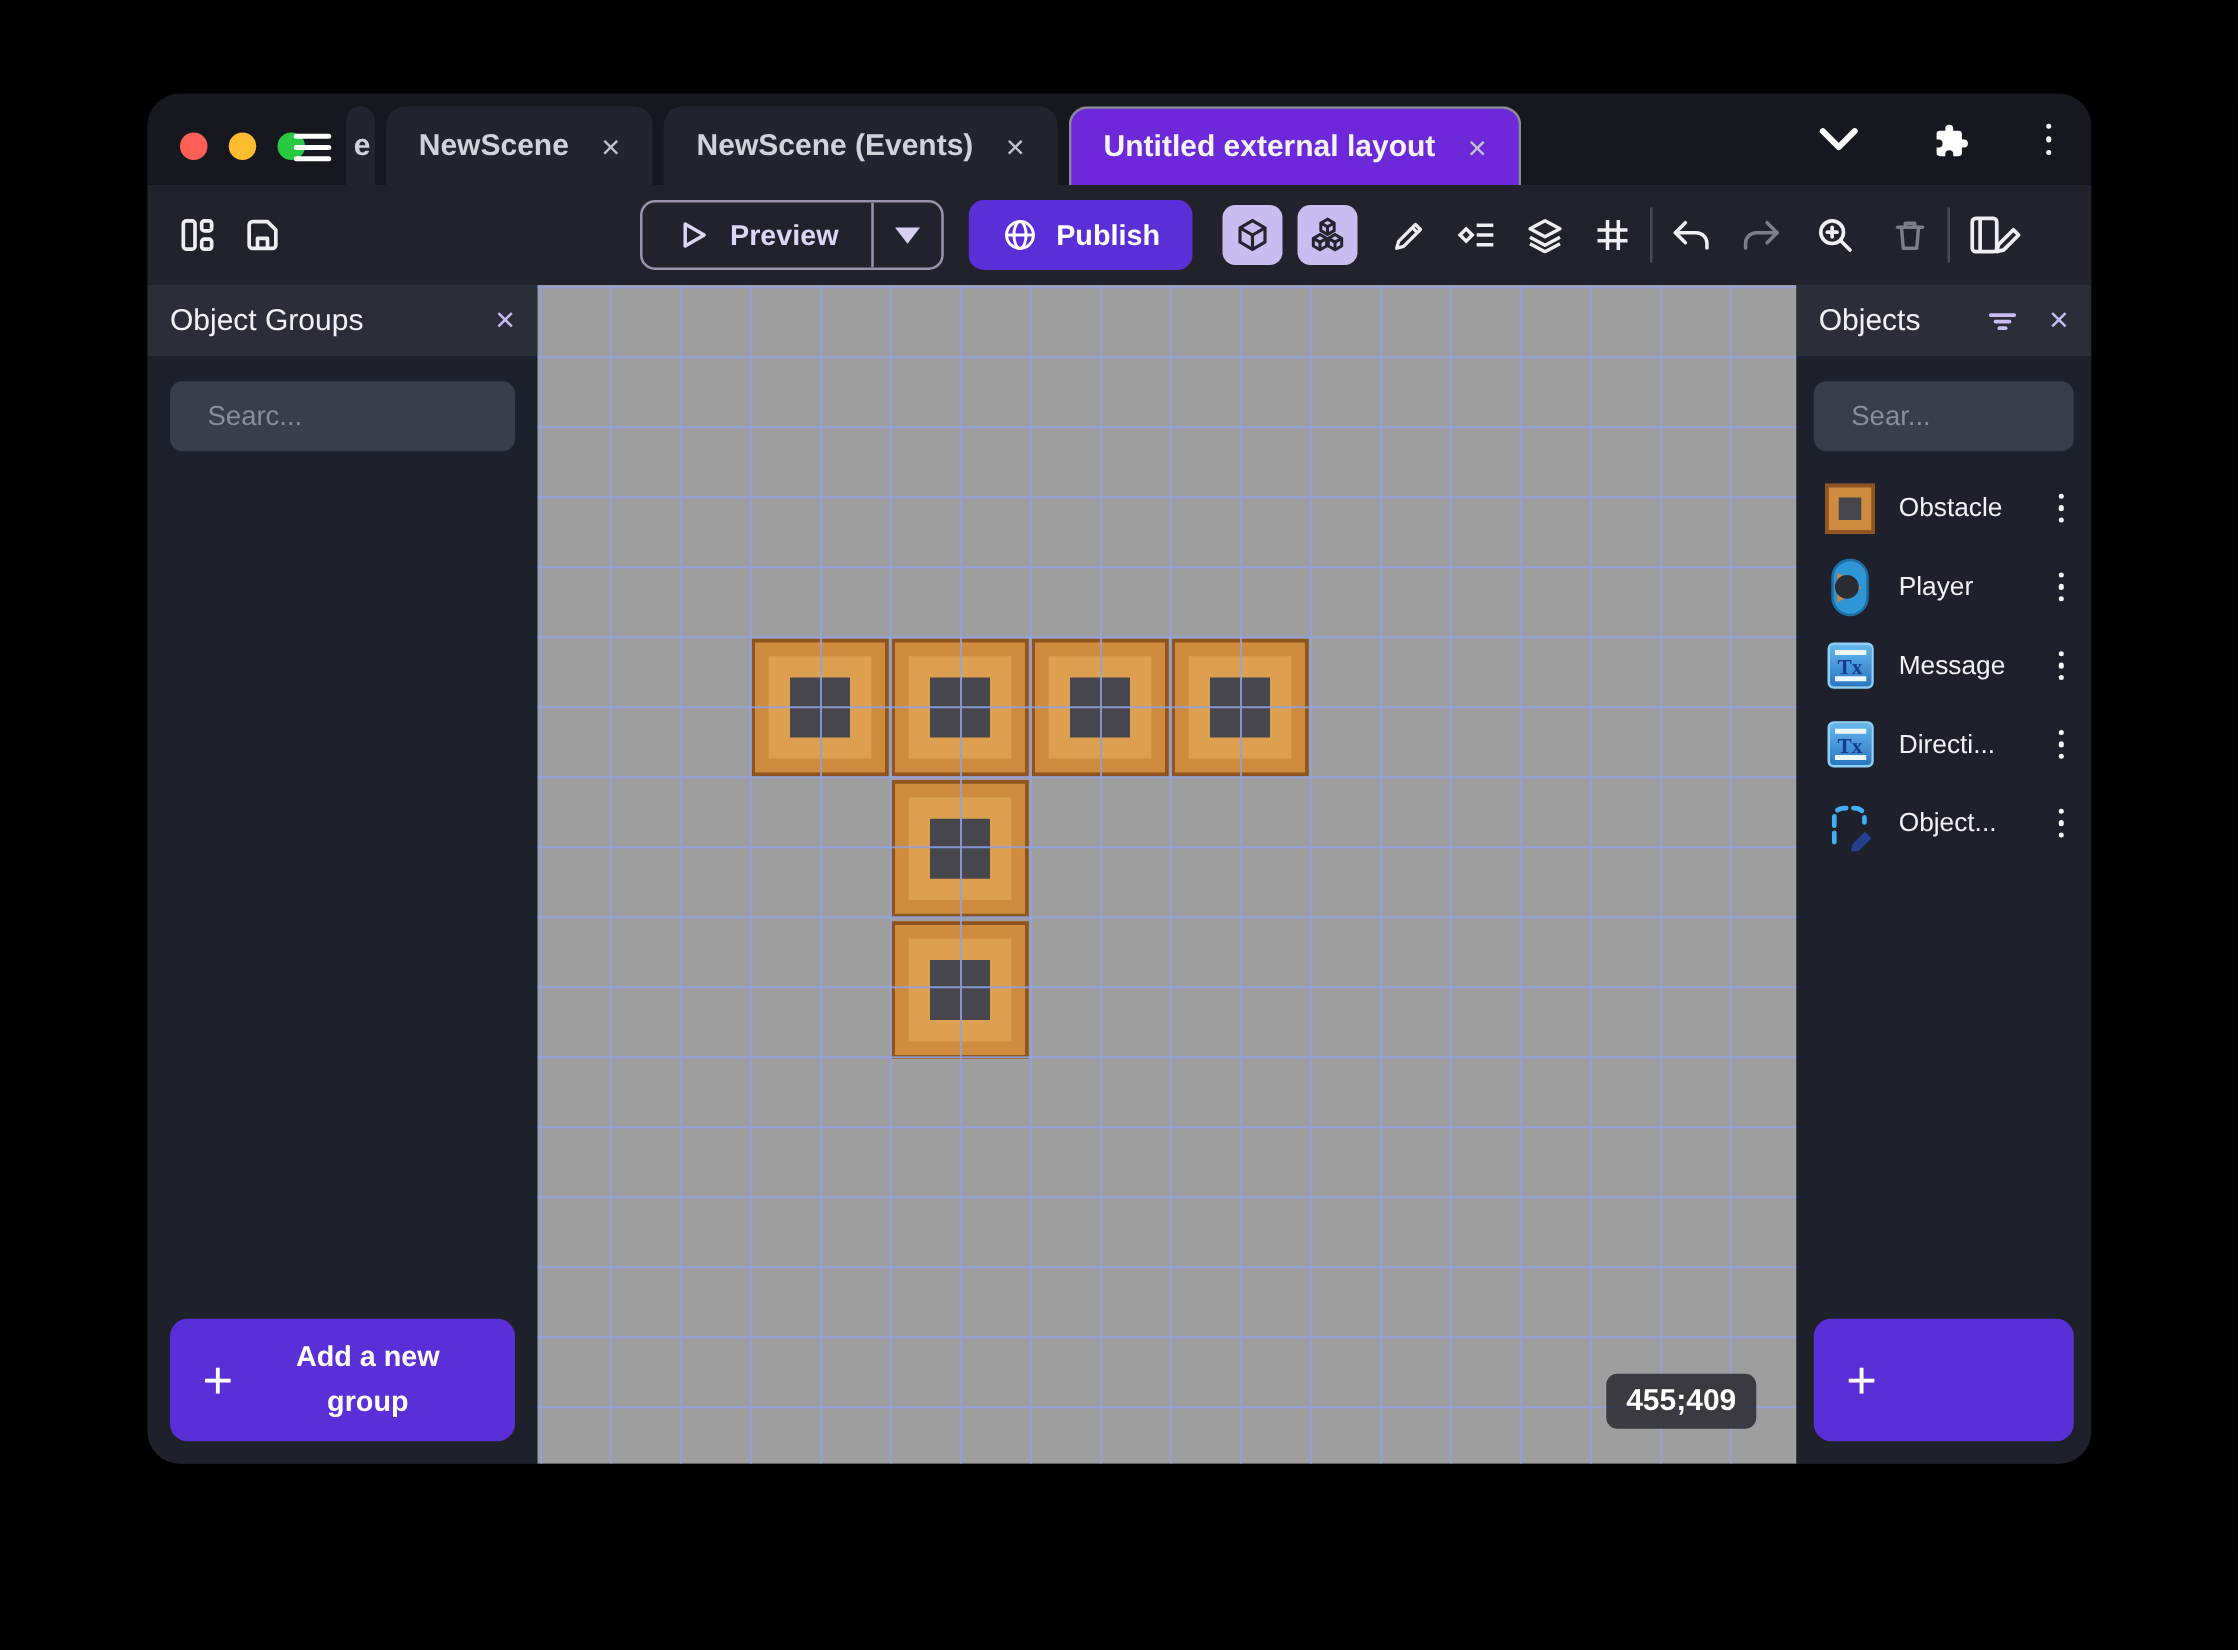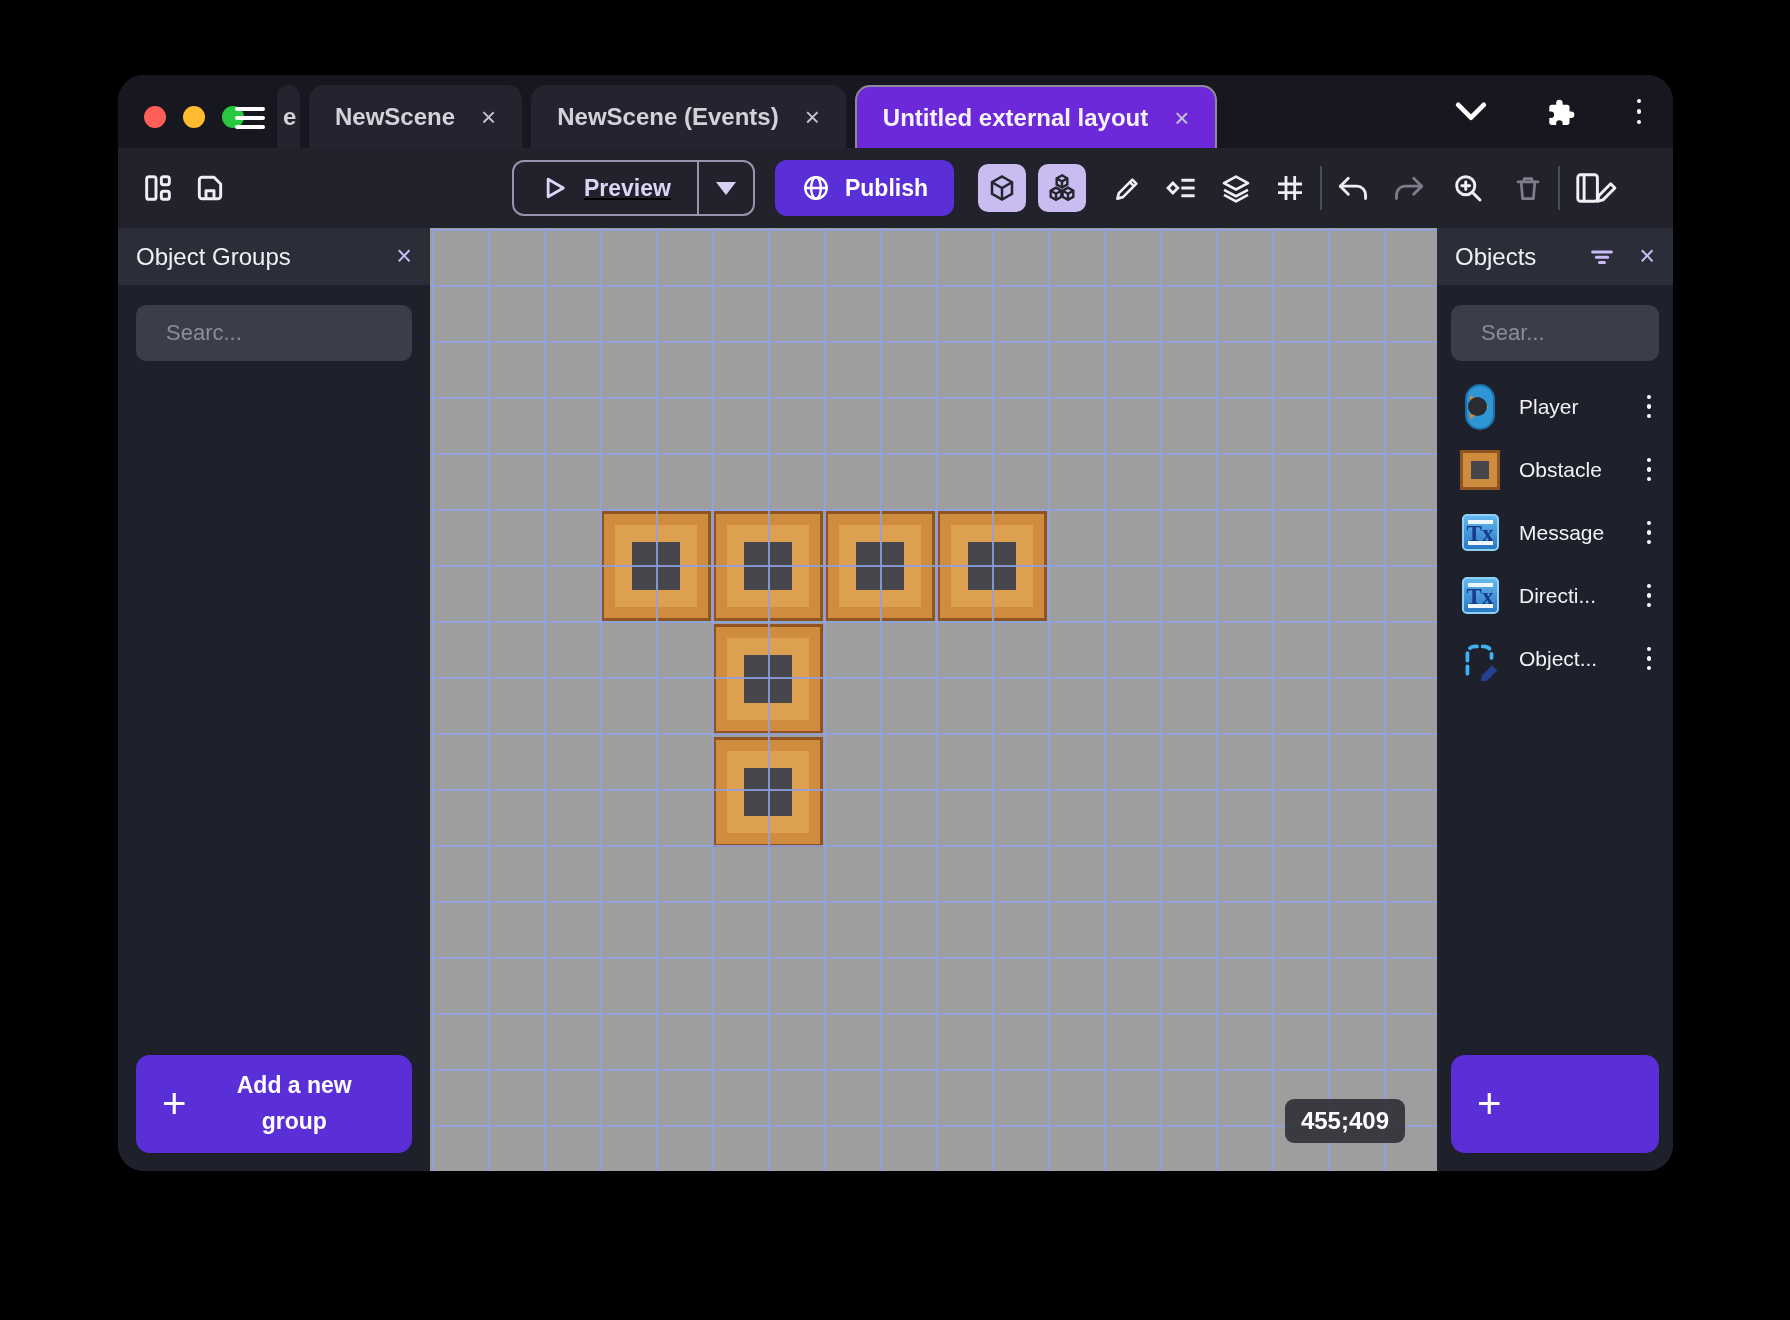--- a/index.html
+++ b/index.html
@@ -23,21 +23,21 @@
   .tab.clipped{width:23px;padding:0 0 0 6px;overflow:hidden;}
   .tab.active{background:#6d28d9;border:2px solid #8b8b99;border-bottom:none;color:#f4f4f8;margin-top:15px;}
   .tab .x{margin-left:26px;font-size:26px;font-weight:400;color:#c3c3cc;line-height:1;}
   .tb-right{position:absolute;right:26px;top:0;height:100%;display:flex;align-items:center;gap:50px;}
   .tb-right svg{display:block;}
   
   .toolbar{height:80px;background:#21222c;display:flex;align-items:center;padding:0 20px;flex:0 0 auto;}
   .icon-btn{width:40px;height:40px;display:flex;align-items:center;justify-content:center;cursor:pointer;flex:0 0 auto;}
   .icon-btn svg{display:block;}
   .btn-preview{margin-left:282px;height:56px;display:flex;align-items:center;border:2px solid #9a93ae;
-    border-radius:12px;overflow:hidden;cursor:pointer;flex:0 0 auto;text-decoration:underline;}
+    border-radius:12px;overflow:hidden;cursor:pointer;flex:0 0 auto;}
   .btn-preview .main{display:flex;align-items:center;gap:16px;padding:0 26px;height:100%;}
   .btn-preview .lbl{color:#ddd5f5;font-size:23px;font-weight:700;}
   .btn-preview .dd{width:56px;height:100%;border-left:2px solid #9a93ae;display:flex;align-items:center;justify-content:center;}
   .btn-publish{margin-left:20px;height:56px;background:var(--accent);border-radius:12px;display:flex;
     align-items:center;gap:14px;padding:0 26px;cursor:pointer;flex:0 0 auto;}
   .btn-publish .lbl{color:#fff;font-size:23px;font-weight:700;}
   .toggle{width:48px;height:48px;border-radius:10px;background:#c8bcf0;display:flex;align-items:center;justify-content:center;cursor:pointer;flex:0 0 auto;}
   .sep{width:2px;height:44px;background:#4a4b58;margin:0 10px;flex:0 0 auto;}
   
   .content{flex:1;display:flex;min-height:0;}
@@ -81,21 +81,21 @@
   .mini-block{width:40px;height:40px;background:var(--block_orange);border:3px solid var(--block_border);position:relative;}
   .mini-block::after{content:'';position:absolute;left:50%;top:50%;width:18px;height:18px;transform:translate(-50%,-50%);background:var(--block_center);}
   .player-ic{position:relative;width:30px;height:46px;}
   .player-ic .body{position:absolute;inset:0;background:#2f96d6;border-radius:15px;border:2px solid #1d6ea6;}
   .player-ic .arrow{position:absolute;left:5px;top:11px;width:0;height:0;border-top:12px solid transparent;border-bottom:12px solid transparent;border-left:19px solid #d08a3a;}
   .player-ic .head{position:absolute;left:3px;top:13px;width:19px;height:19px;border-radius:50%;background:#2b2b33;}
   .tx-ic{position:relative;width:37px;height:37px;border-radius:5px;background:linear-gradient(180deg,#64b8ee,#2a77c2);
     border:2px solid #8ed0f6;display:flex;align-items:center;justify-content:center;}
   .tx-ic::before{content:'';position:absolute;left:4px;right:4px;top:4px;height:4px;background:#eef6fd;
     box-shadow:0 21px 0 #eef6fd;}
-  .tx-ic span{font-family:"Liberation Serif","DejaVu Serif",serif;font-weight:700;font-size:23px;color:#173a8c;position:relative;top:1px;}
+  .tx-ic span{font-family:"Liberation Serif","DejaVu Serif",serif;font-weight:700;font-size:17px;color:#173a8c;position:relative;top:1px;}
   
   .caret-down{width:0;height:0;border-left:10px solid transparent;border-right:10px solid transparent;border-top:13px solid #d8d0f2;}
 </style>
 </head>
 <body>
 
 <div class="window">
 
   <div class="titlebar">
     <div class="lights">
@@ -325,39 +325,39 @@
             <circle cx="10.5" cy="10.5" r="7"></circle>
             <path d="M15.8 15.8L21 21"></path>
           </svg>
         <input type="text" placeholder="Sear..." style="">
       </div>
 
       <div class="panel-body obj-list">
 
         <div class="obj-row">
           <span class="ic">
+              <span class="mini-block"></span>
+            </span>
+          <span class="lbl">Obstacle</span>
+          <span class="kebab">
+              <i></i>
+              <i></i>
+              <i></i>
+            </span>
+        </div>
+
+        <div class="obj-row">
+          <span class="ic">
             <span class="player-ic">
                 <span class="body"></span>
                 <span class="arrow"></span>
                 <span class="head"></span>
               </span>
           </span>
           <span class="lbl">Player</span>
-          <span class="kebab">
-              <i></i>
-              <i></i>
-              <i></i>
-            </span>
-        </div>
-
-        <div class="obj-row">
-          <span class="ic">
-              <span class="mini-block"></span>
-            </span>
-          <span class="lbl">Obstacle</span>
           <span class="kebab">
               <i></i>
               <i></i>
               <i></i>
             </span>
         </div>
 
         <div class="obj-row">
           <span class="ic">
               <span class="tx-ic">

